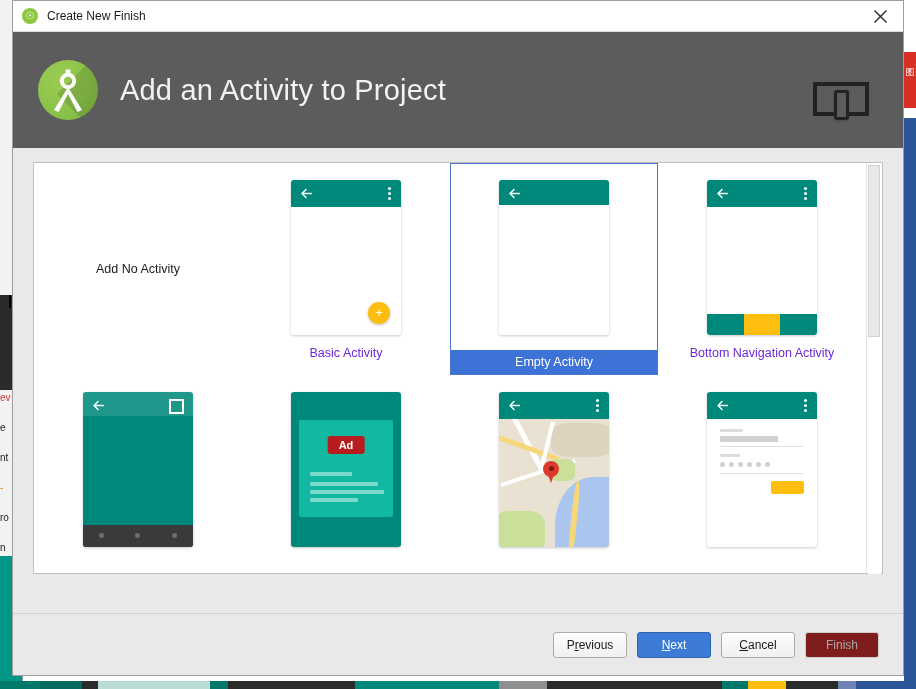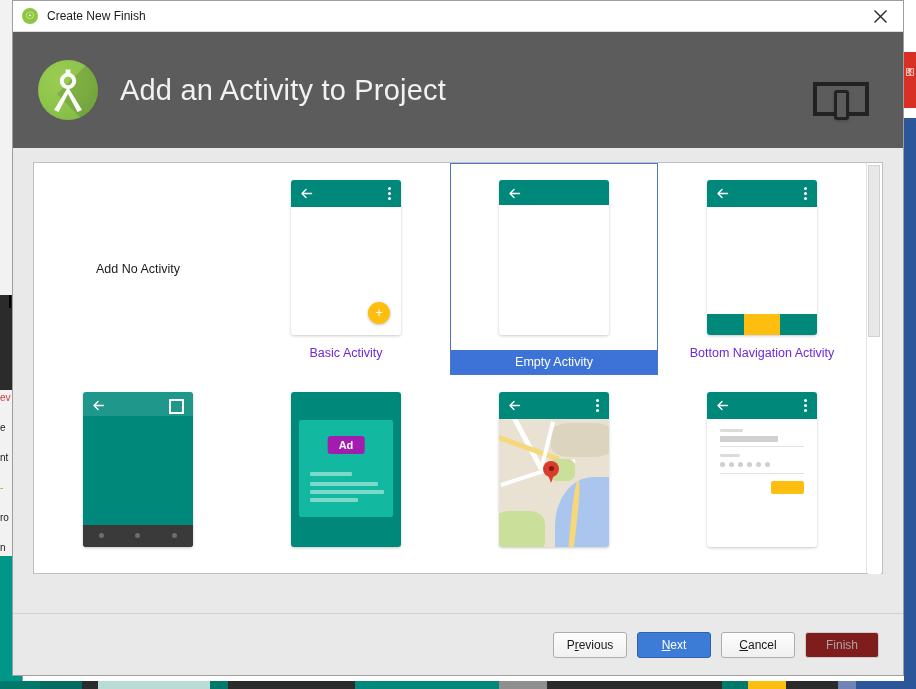--- a/index.html
+++ b/index.html
@@ -134,21 +134,21 @@
   .fs-expand i.bl{left:0;bottom:0;border-right:none;border-top:none;}
   .fs-expand i.br{right:0;bottom:0;border-left:none;border-top:none;}
   .fs-navbar{position:absolute;left:0;bottom:0;width:100%;height:22px;background:#3a3a3a;display:flex;align-items:center;justify-content:space-around;}
   .fs-navbar i{width:5px;height:5px;border-radius:50%;background:#6d6d6d;display:block;}
 
   
   .phone.admob{background:#00897b;}
   .ad-inner{position:absolute;left:8px;top:28px;right:8px;bottom:30px;background:#12b9a0;border-radius:2px;}
   .ad-badge{
     position:absolute;left:50%;transform:translateX(-50%);top:16px;
-    background:#a21caf;color:#fff;font-size:11px;font-weight:bold;
+    background:#b91c1c;color:#fff;font-size:11px;font-weight:bold;
     padding:3px 11px;border-radius:3px;
   }
   .ad-line{position:absolute;height:4px;background:rgba(255,255,255,.45);border-radius:1px;}
 
   
   .map{position:absolute;left:0;top:27px;right:0;bottom:0;background:#e9e2d3;overflow:hidden;}
   .map .road{position:absolute;background:#fff;}
   .map .road.y{background:#f6d77a;}
   .map .green{position:absolute;background:#c9df9a;border-radius:30%;}
   .map .water{position:absolute;background:#aac6ef;}

